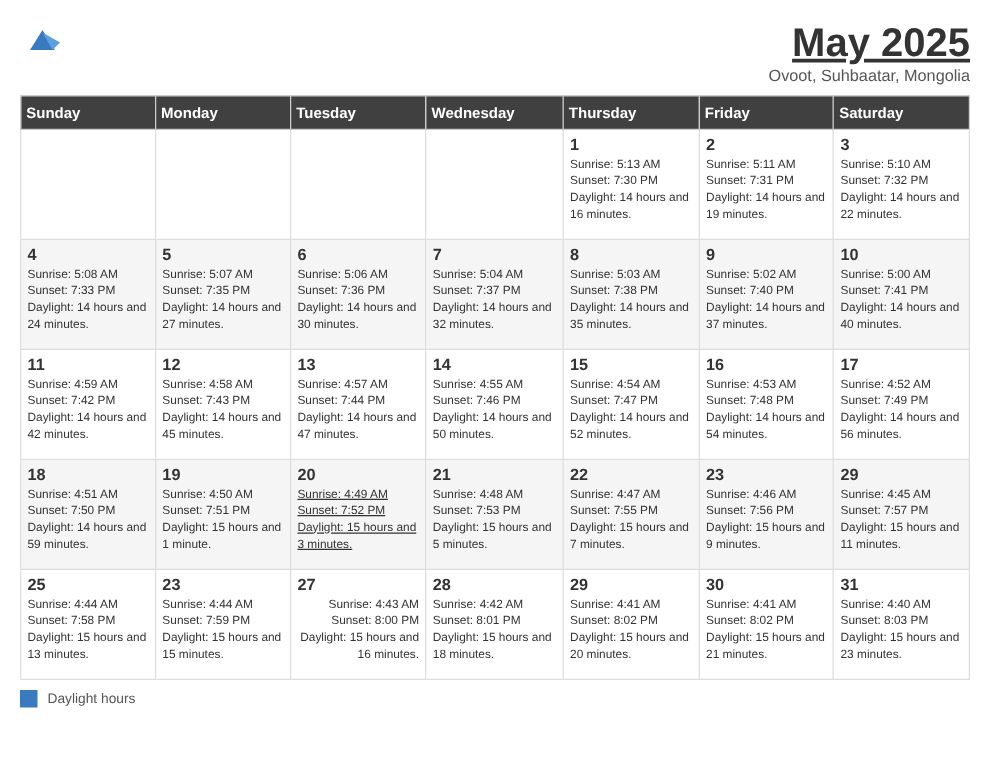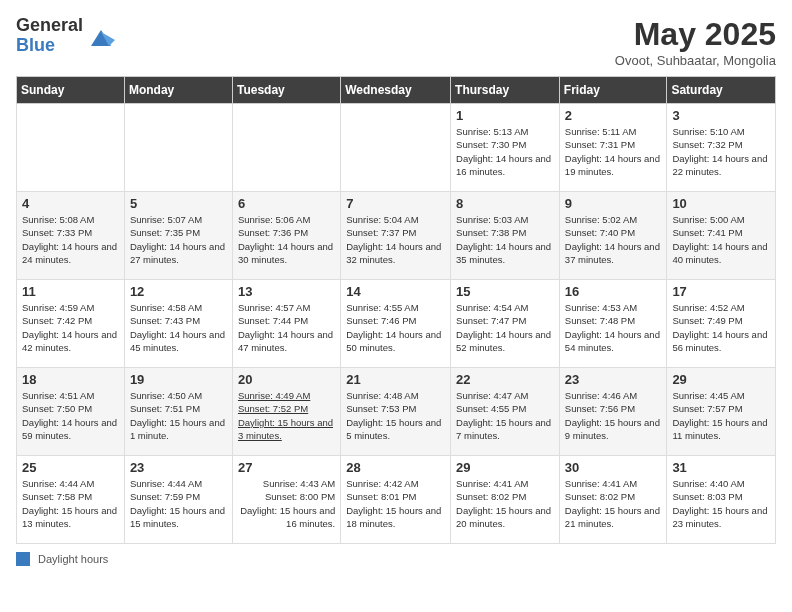--- a/index.html
+++ b/index.html
@@ -40,20 +40,21 @@
       height: 28px;
       margin-left: 4px;
     }
     .title-block {
       text-align: right;
     }
     .month-title {
       font-size: 32px;
       font-weight: bold;
       color: #333;
+      text-decoration: underline;
     }
     .location {
       font-size: 13px;
       color: #555;
     }
     table {
       width: 100%;
       border-collapse: collapse;
     }
     thead tr th {
@@ -107,24 +108,20 @@
       height: 14px;
       background: #3a7abf;
       display: inline-block;
     }
   </style>
 </head>
 <body>
 
 <div class="header">
   <div class="logo">
-    <div class="logo-text">
-      <span class="logo-general">General</span>
-      <span class="logo-blue">Blue</span>
-    </div>
     <svg class="logo-icon" viewBox="0 0 28 28">
       <polygon points="4,24 14,8 24,24" fill="#3a7abf"></polygon>
       <polygon points="14,10 22,24 28,18" fill="#5ba0e0"></polygon>
     </svg>
   </div>
   <div class="title-block">
     <div class="month-title">May 2025</div>
     <div class="location">Ovoot, Suhbaatar, Mongolia</div>
   </div>
 </div>
@@ -275,21 +272,21 @@
         </td>
         <td>
           <span class="day-number">21</span>
           <div class="day-info" style="white-space: pre-line;">Sunrise: 4:48 AM
 Sunset: 7:53 PM
 Daylight: 15 hours and 5 minutes.</div>
         </td>
         <td>
           <span class="day-number">22</span>
           <div class="day-info" style="white-space: pre-line;">Sunrise: 4:47 AM
-Sunset: 4:55 PM
+Sunset: 7:55 PM
 Daylight: 15 hours and 7 minutes.</div>
         </td>
         <td>
           <span class="day-number">23</span>
           <div class="day-info" style="white-space: pre-line;">Sunrise: 4:46 AM
 Sunset: 7:56 PM
 Daylight: 15 hours and 9 minutes.</div>
         </td>
         <td>
           <span class="day-number">29</span>

